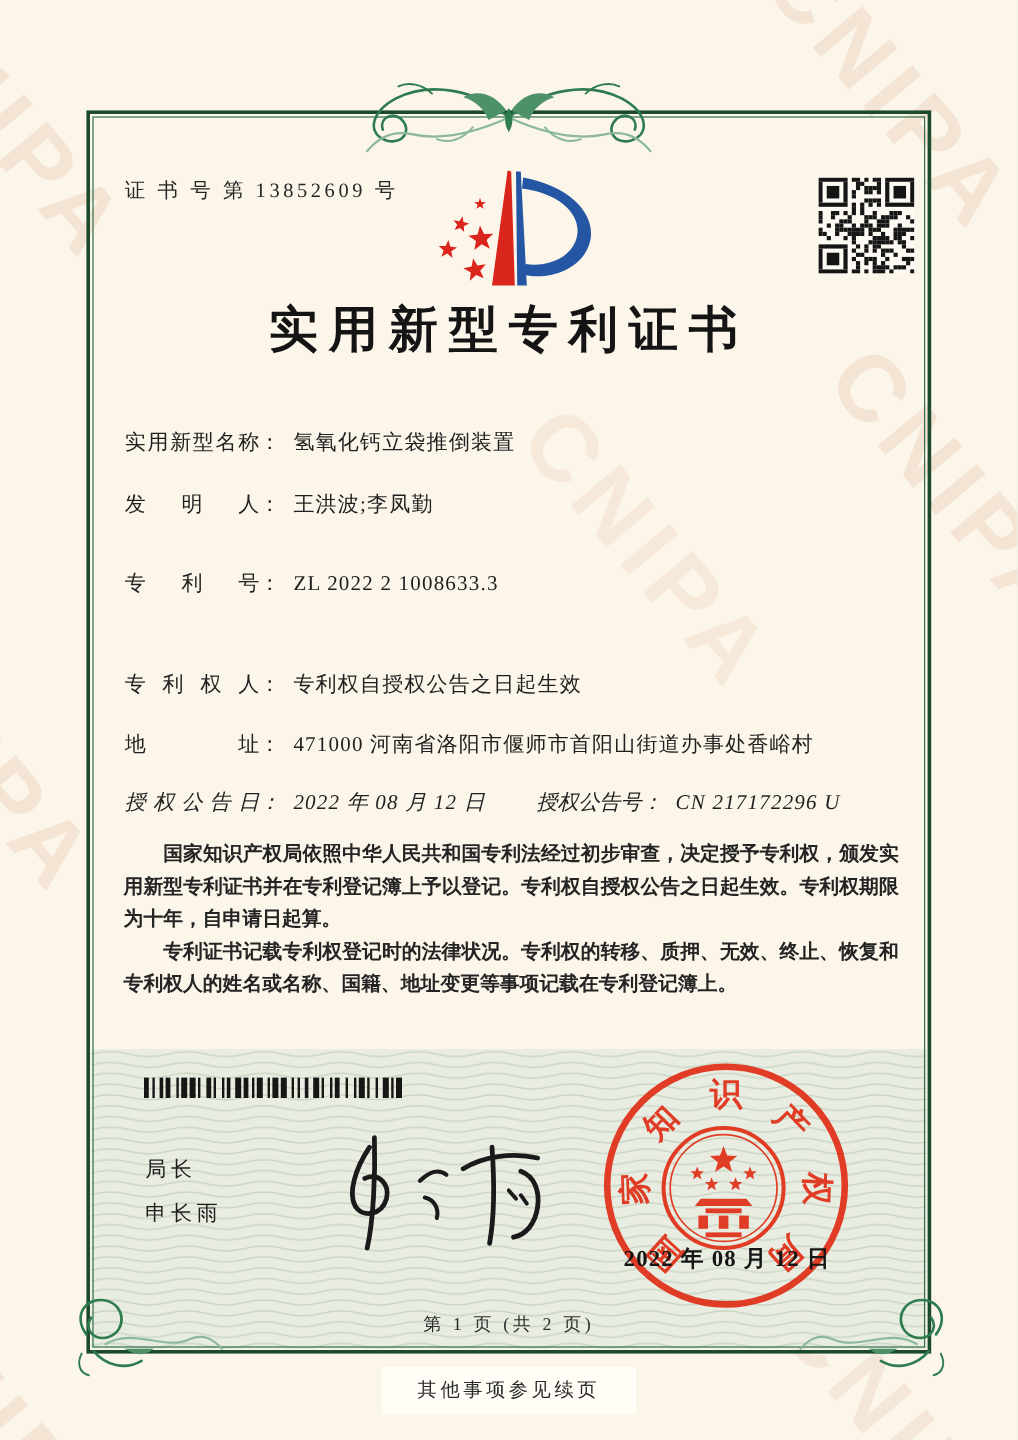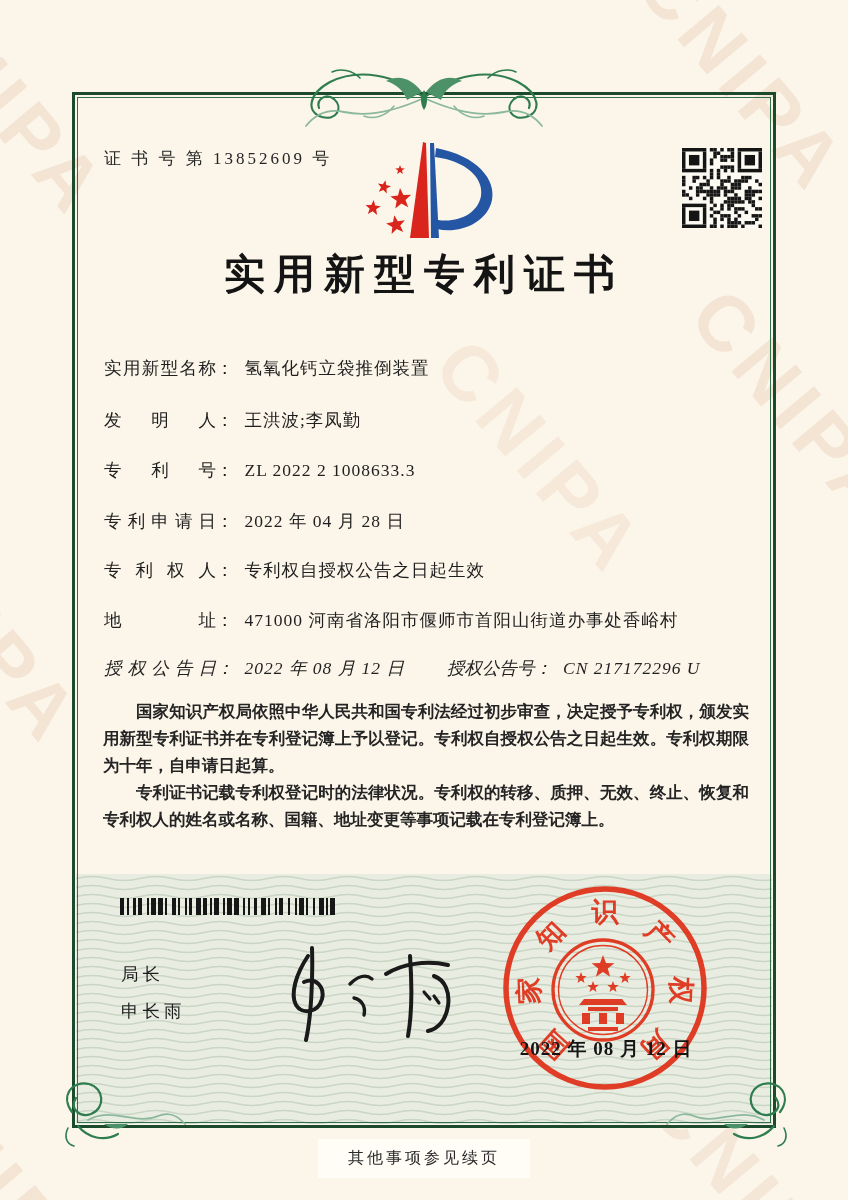--- a/index.html
+++ b/index.html
@@ -43,21 +43,21 @@
     position:absolute; left:104px; top:147px; font-size:17px; letter-spacing:3px; color:#262626;
   }
   .logo{position:absolute; left:340px; top:128px;}
   .qr{position:absolute; left:682px; top:148px;}
   .title{
     position:absolute; left:0; top:247px; width:848px; text-align:center;
     font-size:41px; font-weight:bold; letter-spacing:9px; color:#141414;
   }
   
   .field-row{position:absolute; left:104px; font-size:17.5px; color:#1f1f1f; white-space:nowrap;}
-  .r1{top:356px;} .r2{top:408px;} .r3{top:458px;} .r4{top:509px;}
+  .r1{top:356px;} .r2{top:408px;} .r3{top:474px;} .r4{top:509px;}
   .r5{top:558px;} .r6{top:608px;} .r7{top:656px;font-style:italic;}
   .flabel{display:inline-block; width:112px; text-align:justify; text-align-last:justify; vertical-align:bottom;}
   .fvalue{margin-left:11px; letter-spacing:1px;}
   .grant-no{position:absolute; left:343px; top:0; white-space:nowrap;}
   .grant-no .flabel{width:auto; text-align:center; text-align-last:auto;}
   
   .body-text{
     position:absolute; left:103px; top:698px; width:646px;
     font-size:16.5px; line-height:27px; color:#242424; text-align:justify;font-weight:bold;
   }
@@ -343,23 +343,20 @@
 
   <div class="field-row r1">
     <span class="flabel">实用新型名称</span><span>：</span><span class="fvalue">氢氧化钙立袋推倒装置</span>
   </div>
   <div class="field-row r2">
     <span class="flabel">发明人</span><span>：</span><span class="fvalue">王洪波;李凤勤</span>
   </div>
   <div class="field-row r3">
     <span class="flabel">专利号</span><span>：</span><span class="fvalue">ZL 2022 2 1008633.3</span>
   </div>
-  <div class="field-row r4">
-    <span class="flabel">专利申请日</span><span>：</span><span class="fvalue">2022 年 04 月 28 日</span>
-  </div>
   <div class="field-row r5">
     <span class="flabel">专利权人</span><span>：</span><span class="fvalue">专利权自授权公告之日起生效</span>
   </div>
   <div class="field-row r6">
     <span class="flabel">地址</span><span>：</span><span class="fvalue">471000  河南省洛阳市偃师市首阳山街道办事处香峪村</span>
   </div>
   <div class="field-row r7">
     <span class="flabel">授权公告日</span><span>：</span><span class="fvalue">2022 年 08 月 12 日</span>
     <span class="grant-no">
       <span class="flabel">授权公告号</span><span>：</span><span class="fvalue">CN 217172296 U</span>
@@ -419,15 +416,16 @@
         <rect x="88" y="124" width="30" height="4"></rect>
         <rect x="82" y="130" width="8" height="11"></rect>
         <rect x="99" y="130" width="8" height="11"></rect>
         <rect x="116" y="130" width="8" height="11"></rect>
         <rect x="88" y="144" width="30" height="4"></rect>
       </g>
     </g>
   </svg>
   <div class="seal-date">2022 年 08 月 12 日</div>
 
+  <div class="page-info">第 1 页 (共 2 页)</div>
   <div class="continuation">其他事项参见续页</div>
 
 </div>
 
 </body></html>

